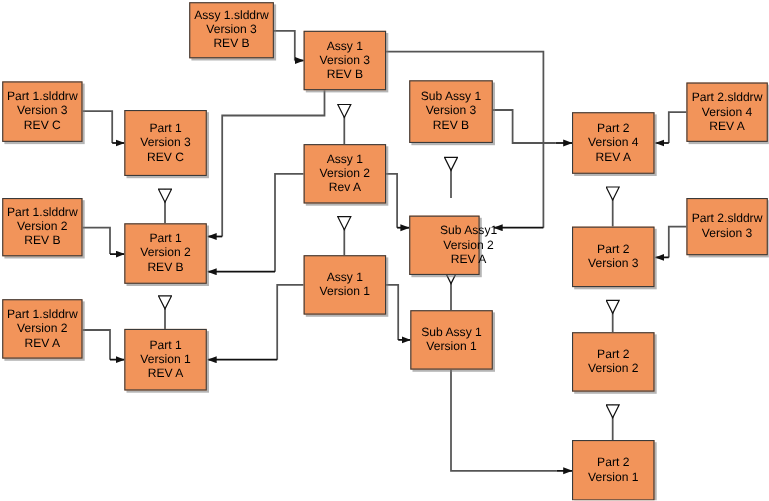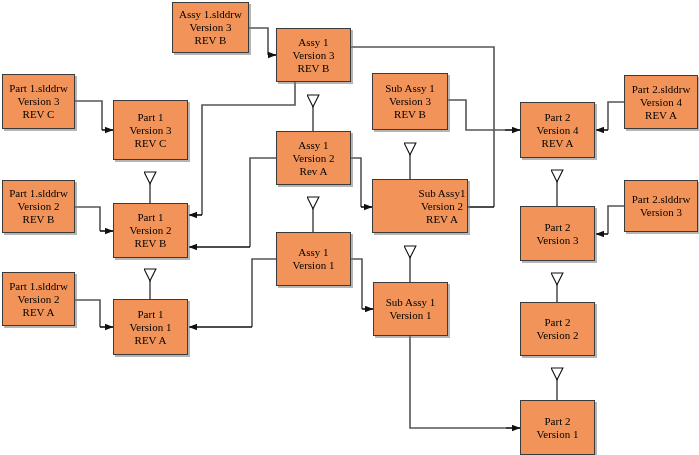--- a/index.html
+++ b/index.html
@@ -1,17 +1,17 @@
 <!DOCTYPE html>
 <html><head>
 <meta charset="utf-8">
 <style>
   html,body{margin:0;padding:0;background:#ffffff;}
   #stage{position:relative;width:699px;height:455px;overflow:hidden;background:#ffffff;
-         font-family:Liberation Serif, serif;}
+         font-family:Liberation Sans, sans-serif;}
   #wires{position:absolute;left:0;top:0;width:699px;height:455px;}
   .node{position:absolute;box-sizing:border-box;background:#F2945A;
         border:1px solid #3a3a3a;
         box-shadow:2px 2px 0 rgba(120,120,120,.55);
         display:flex;flex-direction:column;align-items:center;justify-content:center;
         color:#000;font-size:11px;line-height:13px;text-align:center;}
   .node .ln{display:block;white-space:nowrap;}
 </style>
 </head>
 <body>
@@ -123,21 +123,21 @@
       <div class="node" style="left: 276px; top: 131px; width: 75px; height: 54px; background: rgb(242, 148, 90); border-color: rgb(58, 58, 58);">
         <span class="ln">Assy 1</span>
         <span class="ln">Version 2</span>
         <span class="ln">Rev A</span>
       </div>
       <div class="node" style="left: 2px; top: 180px; width: 73px; height: 53px; background: rgb(242, 148, 90); border-color: rgb(58, 58, 58);">
         <span class="ln">Part 1.slddrw</span>
         <span class="ln">Version 2</span>
         <span class="ln">REV B</span>
       </div>
-      <div class="node" style="left: 372px; top: 179px; width: 96px; height: 54px; background: rgb(242, 148, 90); border-color: rgb(58, 58, 58); padding-left: 44px;">
+      <div class="node" style="left: 372px; top: 196px; width: 64px; height: 54px; background: rgb(242, 148, 90); border-color: rgb(58, 58, 58); padding-left: 44px;">
         <span class="ln">Sub Assy1</span>
         <span class="ln">Version 2</span>
         <span class="ln">REV A</span>
       </div>
       <div class="node" style="left: 624px; top: 180px; width: 74px; height: 52px; background: rgb(242, 148, 90); border-color: rgb(58, 58, 58);">
         <span class="ln">Part 2.slddrw</span>
         <span class="ln">Version 3</span>
       </div>
       <div class="node" style="left: 113px; top: 203px; width: 75px; height: 55px; background: rgb(242, 148, 90); border-color: rgb(58, 58, 58);">
         <span class="ln">Part 1</span>

